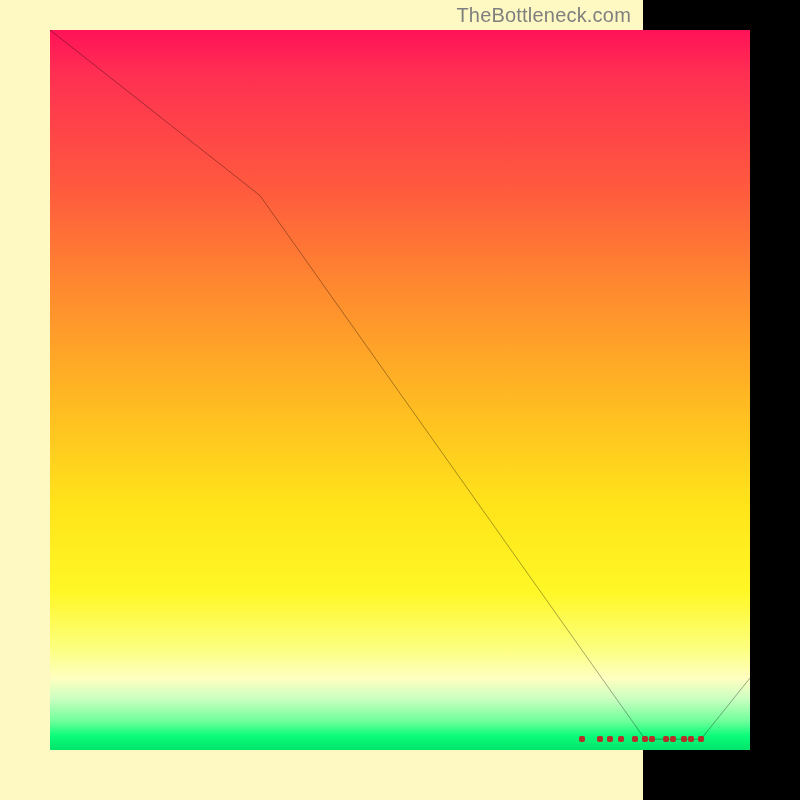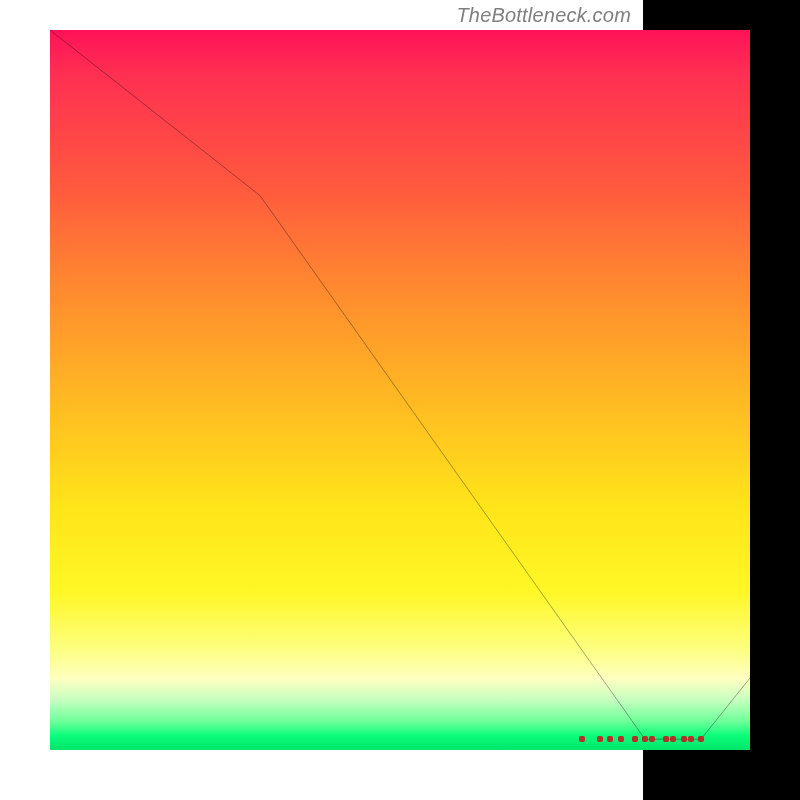--- a/index.html
+++ b/index.html
@@ -8,22 +8,21 @@
     width: 800px;
     height: 800px;
     background: #000;
     overflow: hidden;
     font-family: Arial, Helvetica, sans-serif;
   }
   .frame {
     position: relative;
     width: 643px;
     height: 800px;
-    background: #ffffff;
-    font-style: italic;
+    background: #fef9c3;
   }
   .watermark {
     position: absolute;
     top: 4px;
     right: 12px;
     color: #7f7f7f;
     font-size: 20px;
     font-weight: 400;
     letter-spacing: 0.2px;
     z-index: 5;

